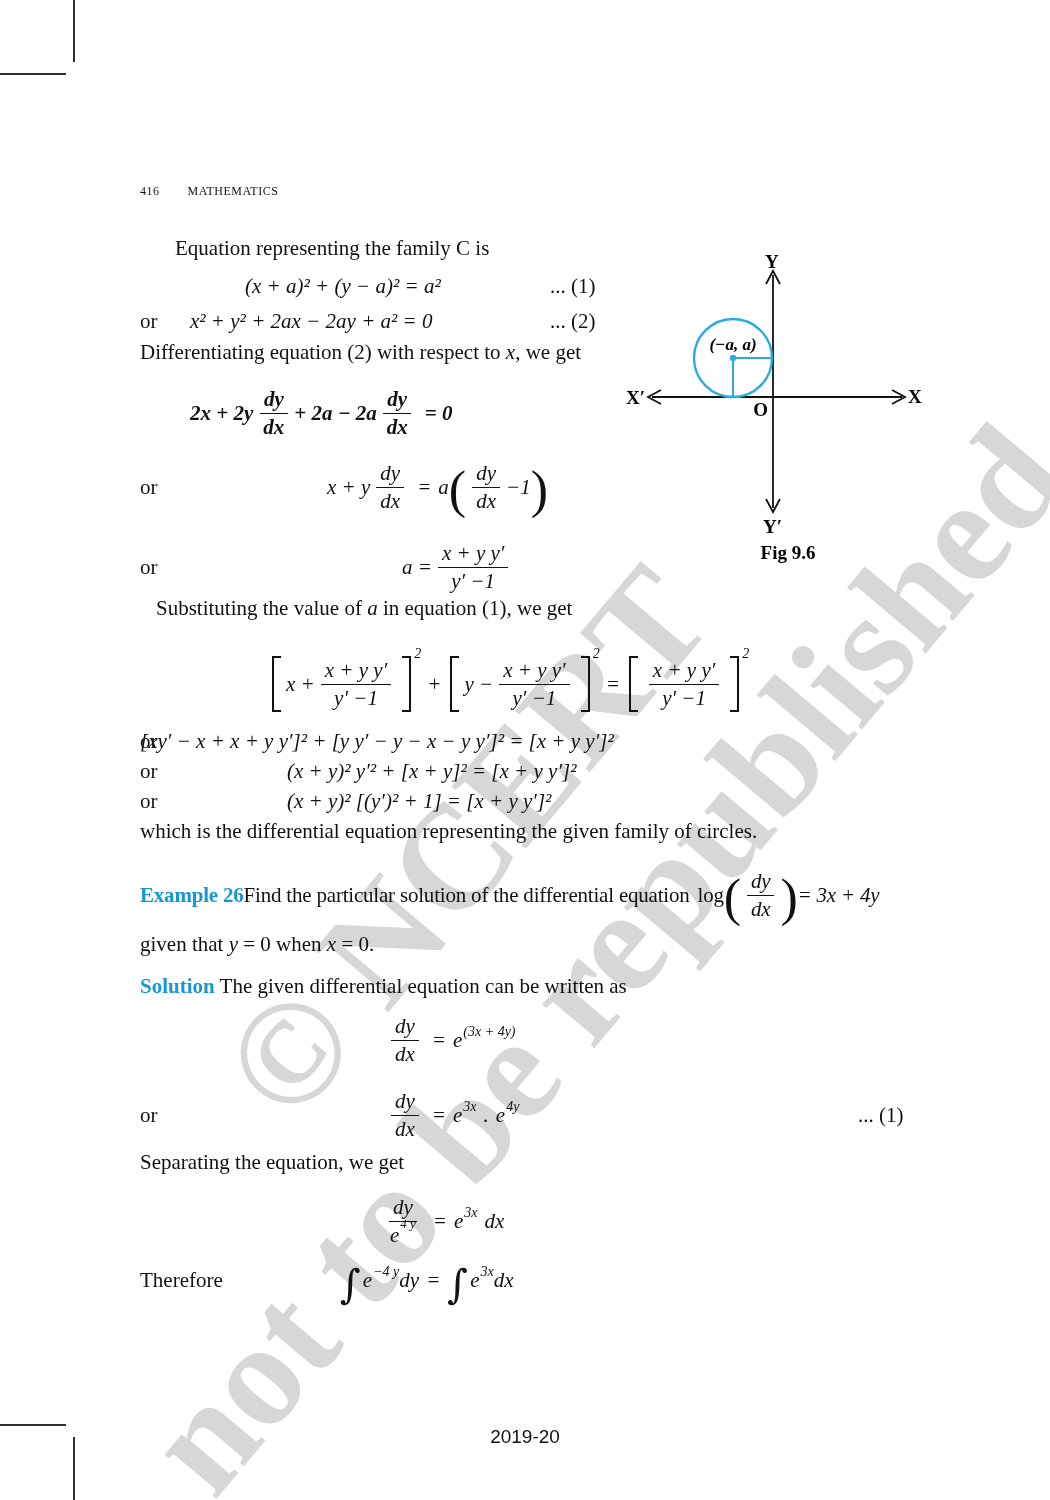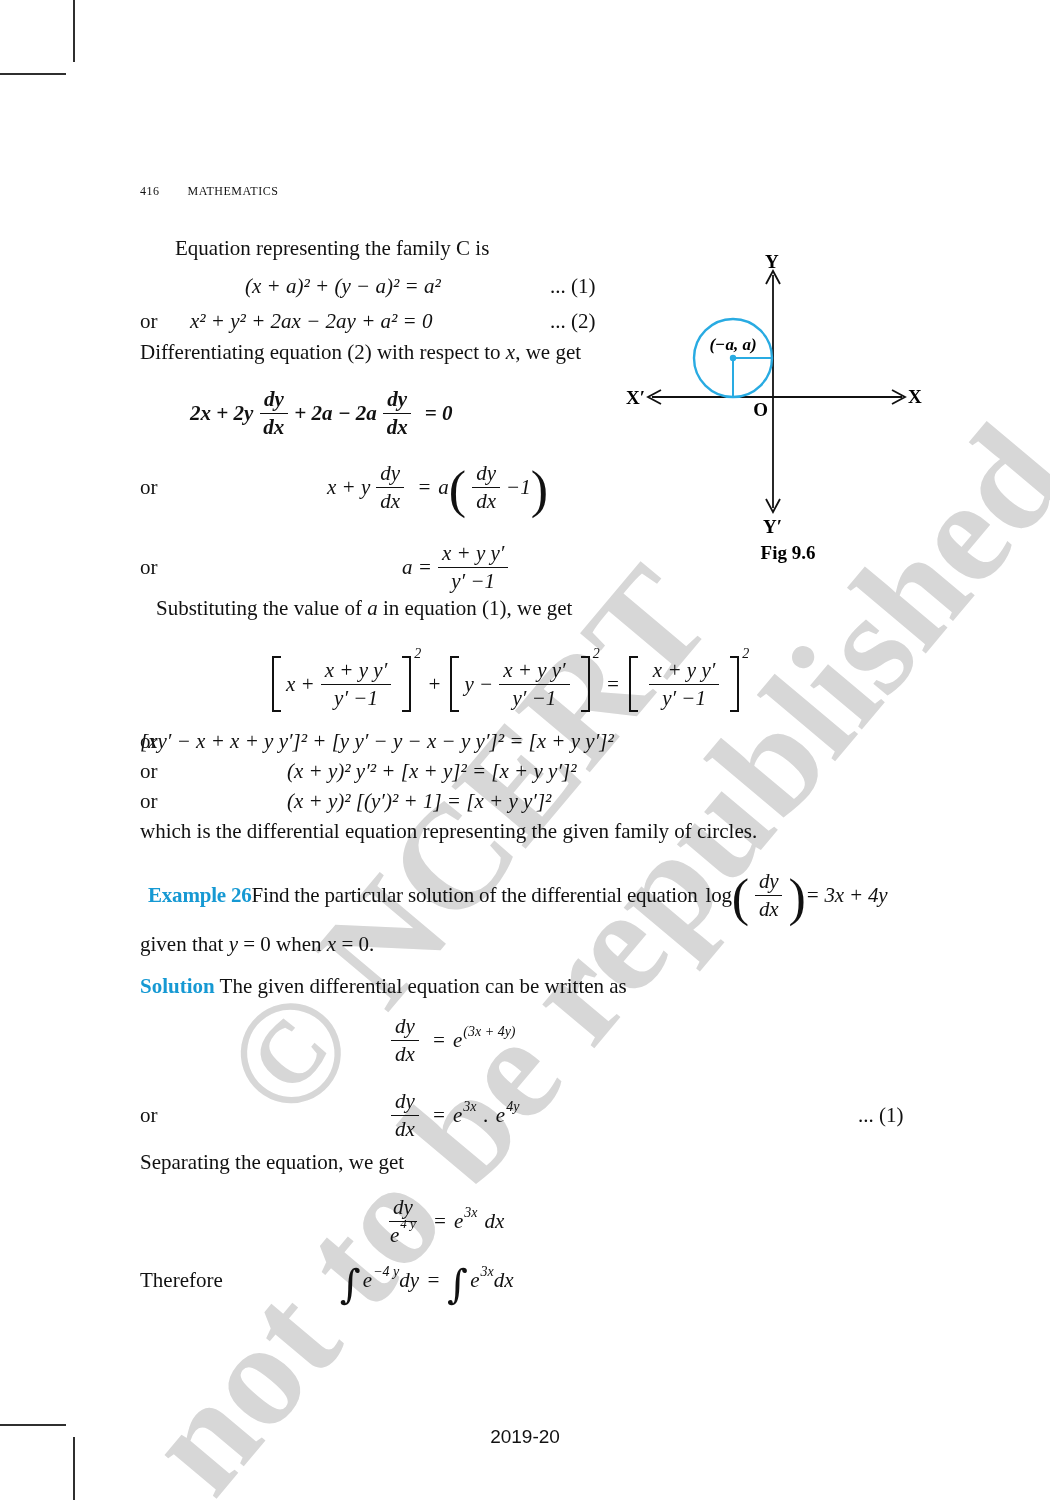--- a/index.html
+++ b/index.html
@@ -222,21 +222,21 @@
     </div>
 
     <div class="eqrow" style="top:786px;height:30px;">
       <span class="eqlabel">or</span>
       <span class="eqbody" style="margin-left:147px;">(x + y)² [(y′)² + 1] = [x + y y′]²</span>
     </div>
 
     <div class="para" style="top:819px;">which is the differential equation representing the given family of circles.</div>
 
     <div class="eqrow" style="top:858px;height:74px;letter-spacing:-0.2px;">
-      <span class="eqbody" style="font-style:normal;margin-left:8px;">
+      <span class="eqbody" style="font-style:normal;">
         <span class="accent" style="color:#1699d3;">Example 26</span>
         <span> Find the particular solution of the differential equation </span>
         <span class="gap"></span>
         <span>log</span>
         <span class="bigp">(</span>
         <span class="frac mi">
             <span class="num">dy</span>
             <span class="den">dx</span>
           </span>
         <span class="bigp">)</span>

